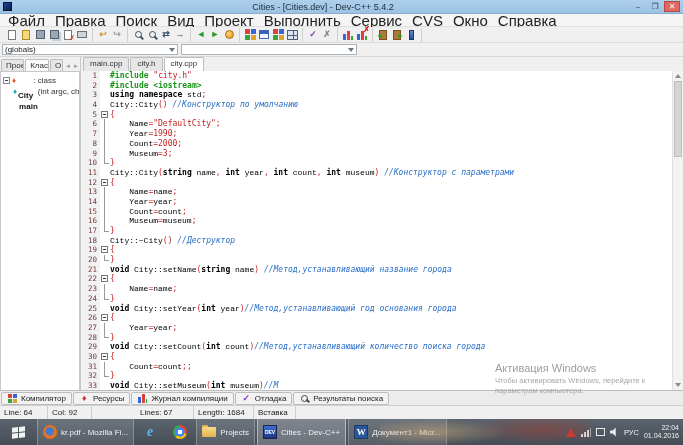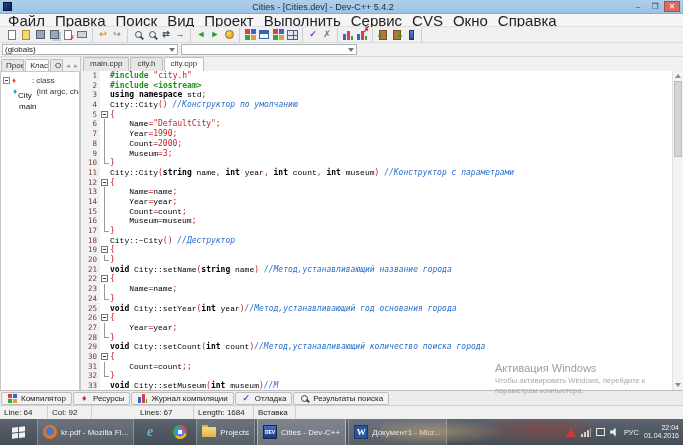--- a/index.html
+++ b/index.html
@@ -73,21 +73,21 @@
   .xtab.active { background:#fbfbfb; }
   .xarrows { margin-left:auto; display:flex; }
   .xarrow { font-size:6px; color:#999; padding:2px 1px; }
   .tree { flex:1; background:#fff; border:1px solid #c8c8c8; border-bottom:none; margin:0; padding:3px 2px; font-size:8px; overflow:hidden; }
   .tnode { display:flex; align-items:center; white-space:nowrap; height:11px; }
   .tnode .exp { width:7px; height:7px; border:1px solid #8a8a8a; background:#fff; position:relative; margin-right:2px; flex:0 0 7px; }
   .tnode .exp::after { content:""; position:absolute; left:1px; right:1px; top:2px; height:1px; background:#444; }
   .tnode .dmd { font-size:8px; margin-right:2px; }
   .dmd.class { color:#e05a2a; }
   .dmd.member { color:#1fa8c0; }
-  .tname { font-weight:normal;margin-top:30px; }
+  .tname { font-weight:bold;margin-top:30px; }
   .tsuffix { color:#333; }
   .tnode.child { padding-left:10px; }
 
   
   .editor { flex:1; display:flex; flex-direction:column; min-width:0; position:relative; }
   .etabs { height:14px; background:#f0f0f0; display:flex; padding-left:2px; gap:1px; flex:0 0 14px; }
   .etab { font-size:8px; padding:1px 6px 2px; background:#e6e6e6; border:1px solid #bdbdbd; border-bottom:none; border-radius:2px 2px 0 0; color:#333; }
   .etab.active { background:#fff; position:relative; }
   .codewrap { flex:1; display:flex; min-height:0; background:#fff; position:relative; }
   .code { flex:1; overflow:hidden; background:#fff; font-family:"DejaVu Sans Mono", monospace; font-size:8px; position:relative; }

